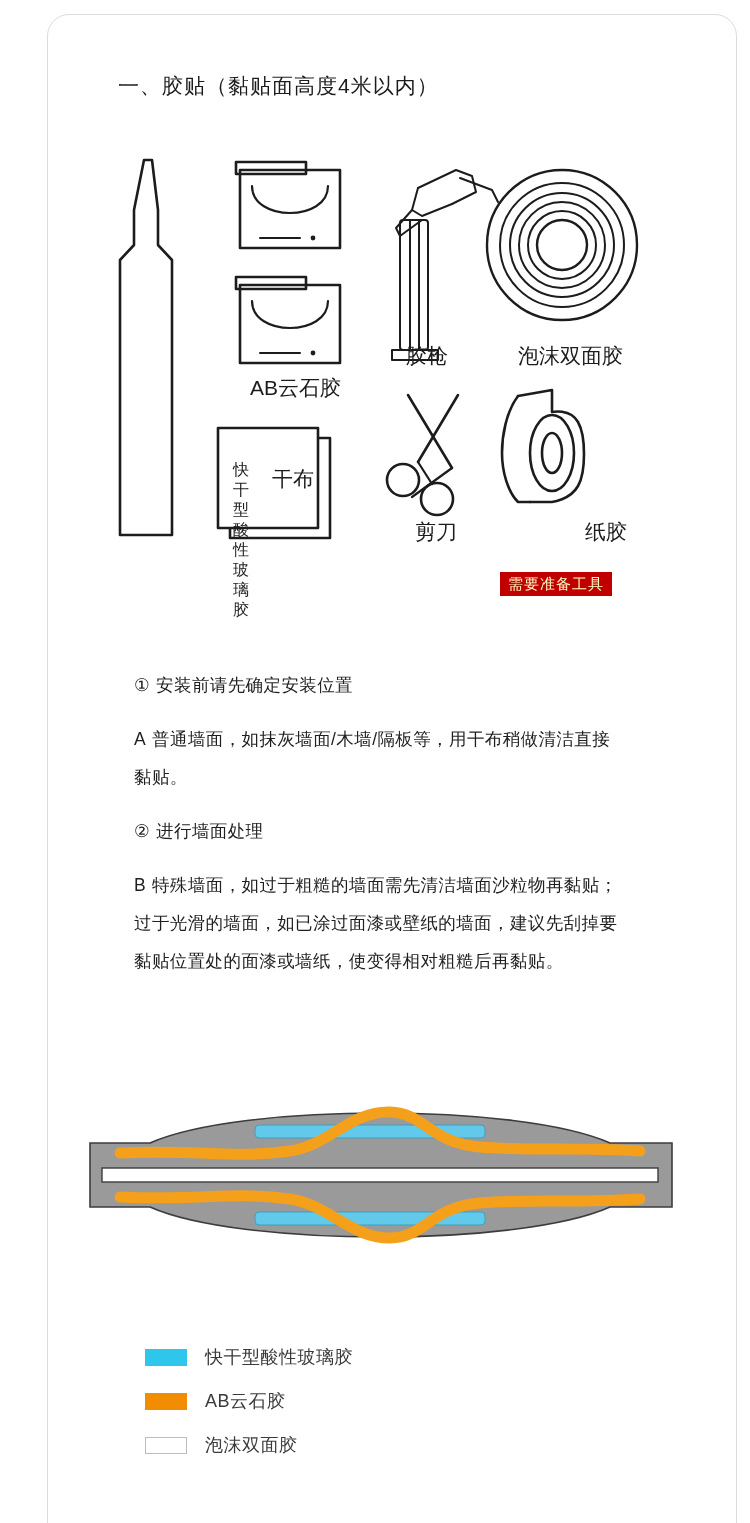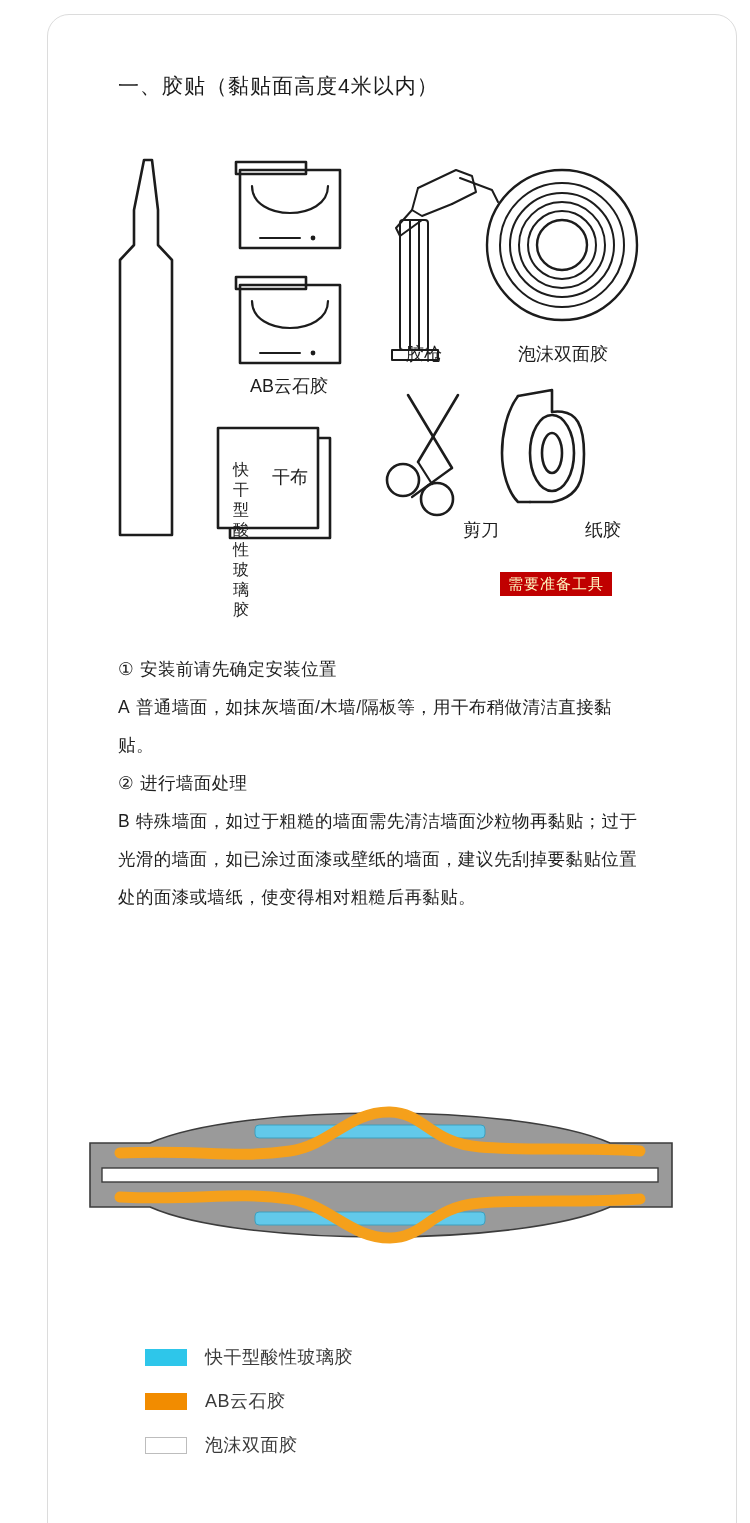--- a/index.html
+++ b/index.html
@@ -64,30 +64,30 @@
     top: 310px;
     width: 30px;
     font-size: 16px;
     line-height: 20px;
     letter-spacing: 0px;
     text-align: center;
     color: #1c1c1c;
   }
   .lbl {
     position: absolute;
-    font-size: 18px;
+    font-size: 21px;
     color: #1c1c1c;
     white-space: nowrap;
     text-align: center;
   }
   .lbl-ab   { left: 250px; top: 374px; }
   .lbl-gun  { left: 406px; top: 342px; }
   .lbl-foam { left: 518px; top: 342px; }
   .lbl-cloth{ left: 272px; top: 465px; }
-  .lbl-scis { left: 415px; top: 518px; margin-left: 48px; }
+  .lbl-scis { left: 415px; top: 518px; }
   .lbl-tape { left: 541px; top: 518px; margin-left: 44px; }
 
   .tools-badge {
     position: absolute;
     left: 500px;
     top: 572px;
     background: #c00000;
     color: #fef9c3;
     font-size: 15px;
     padding: 4px 8px 5px 8px;
@@ -100,21 +100,21 @@
   .steps {
     position: absolute;
     left: 118px;
     top: 650px;
     width: 520px;
     font-size: 17.5px;
     line-height: 38px;
     color: #1f1f1f;
     letter-spacing: 0.4px;
   }
-  .steps p { margin: 0; }
+  .steps p { margin: 16px; }
   .steps .num { margin-right: 6px; }
 
   
   .xsec {
     position: absolute;
     left: 80px;
     top: 1085px;
     width: 600px;
     height: 180px;
   }

